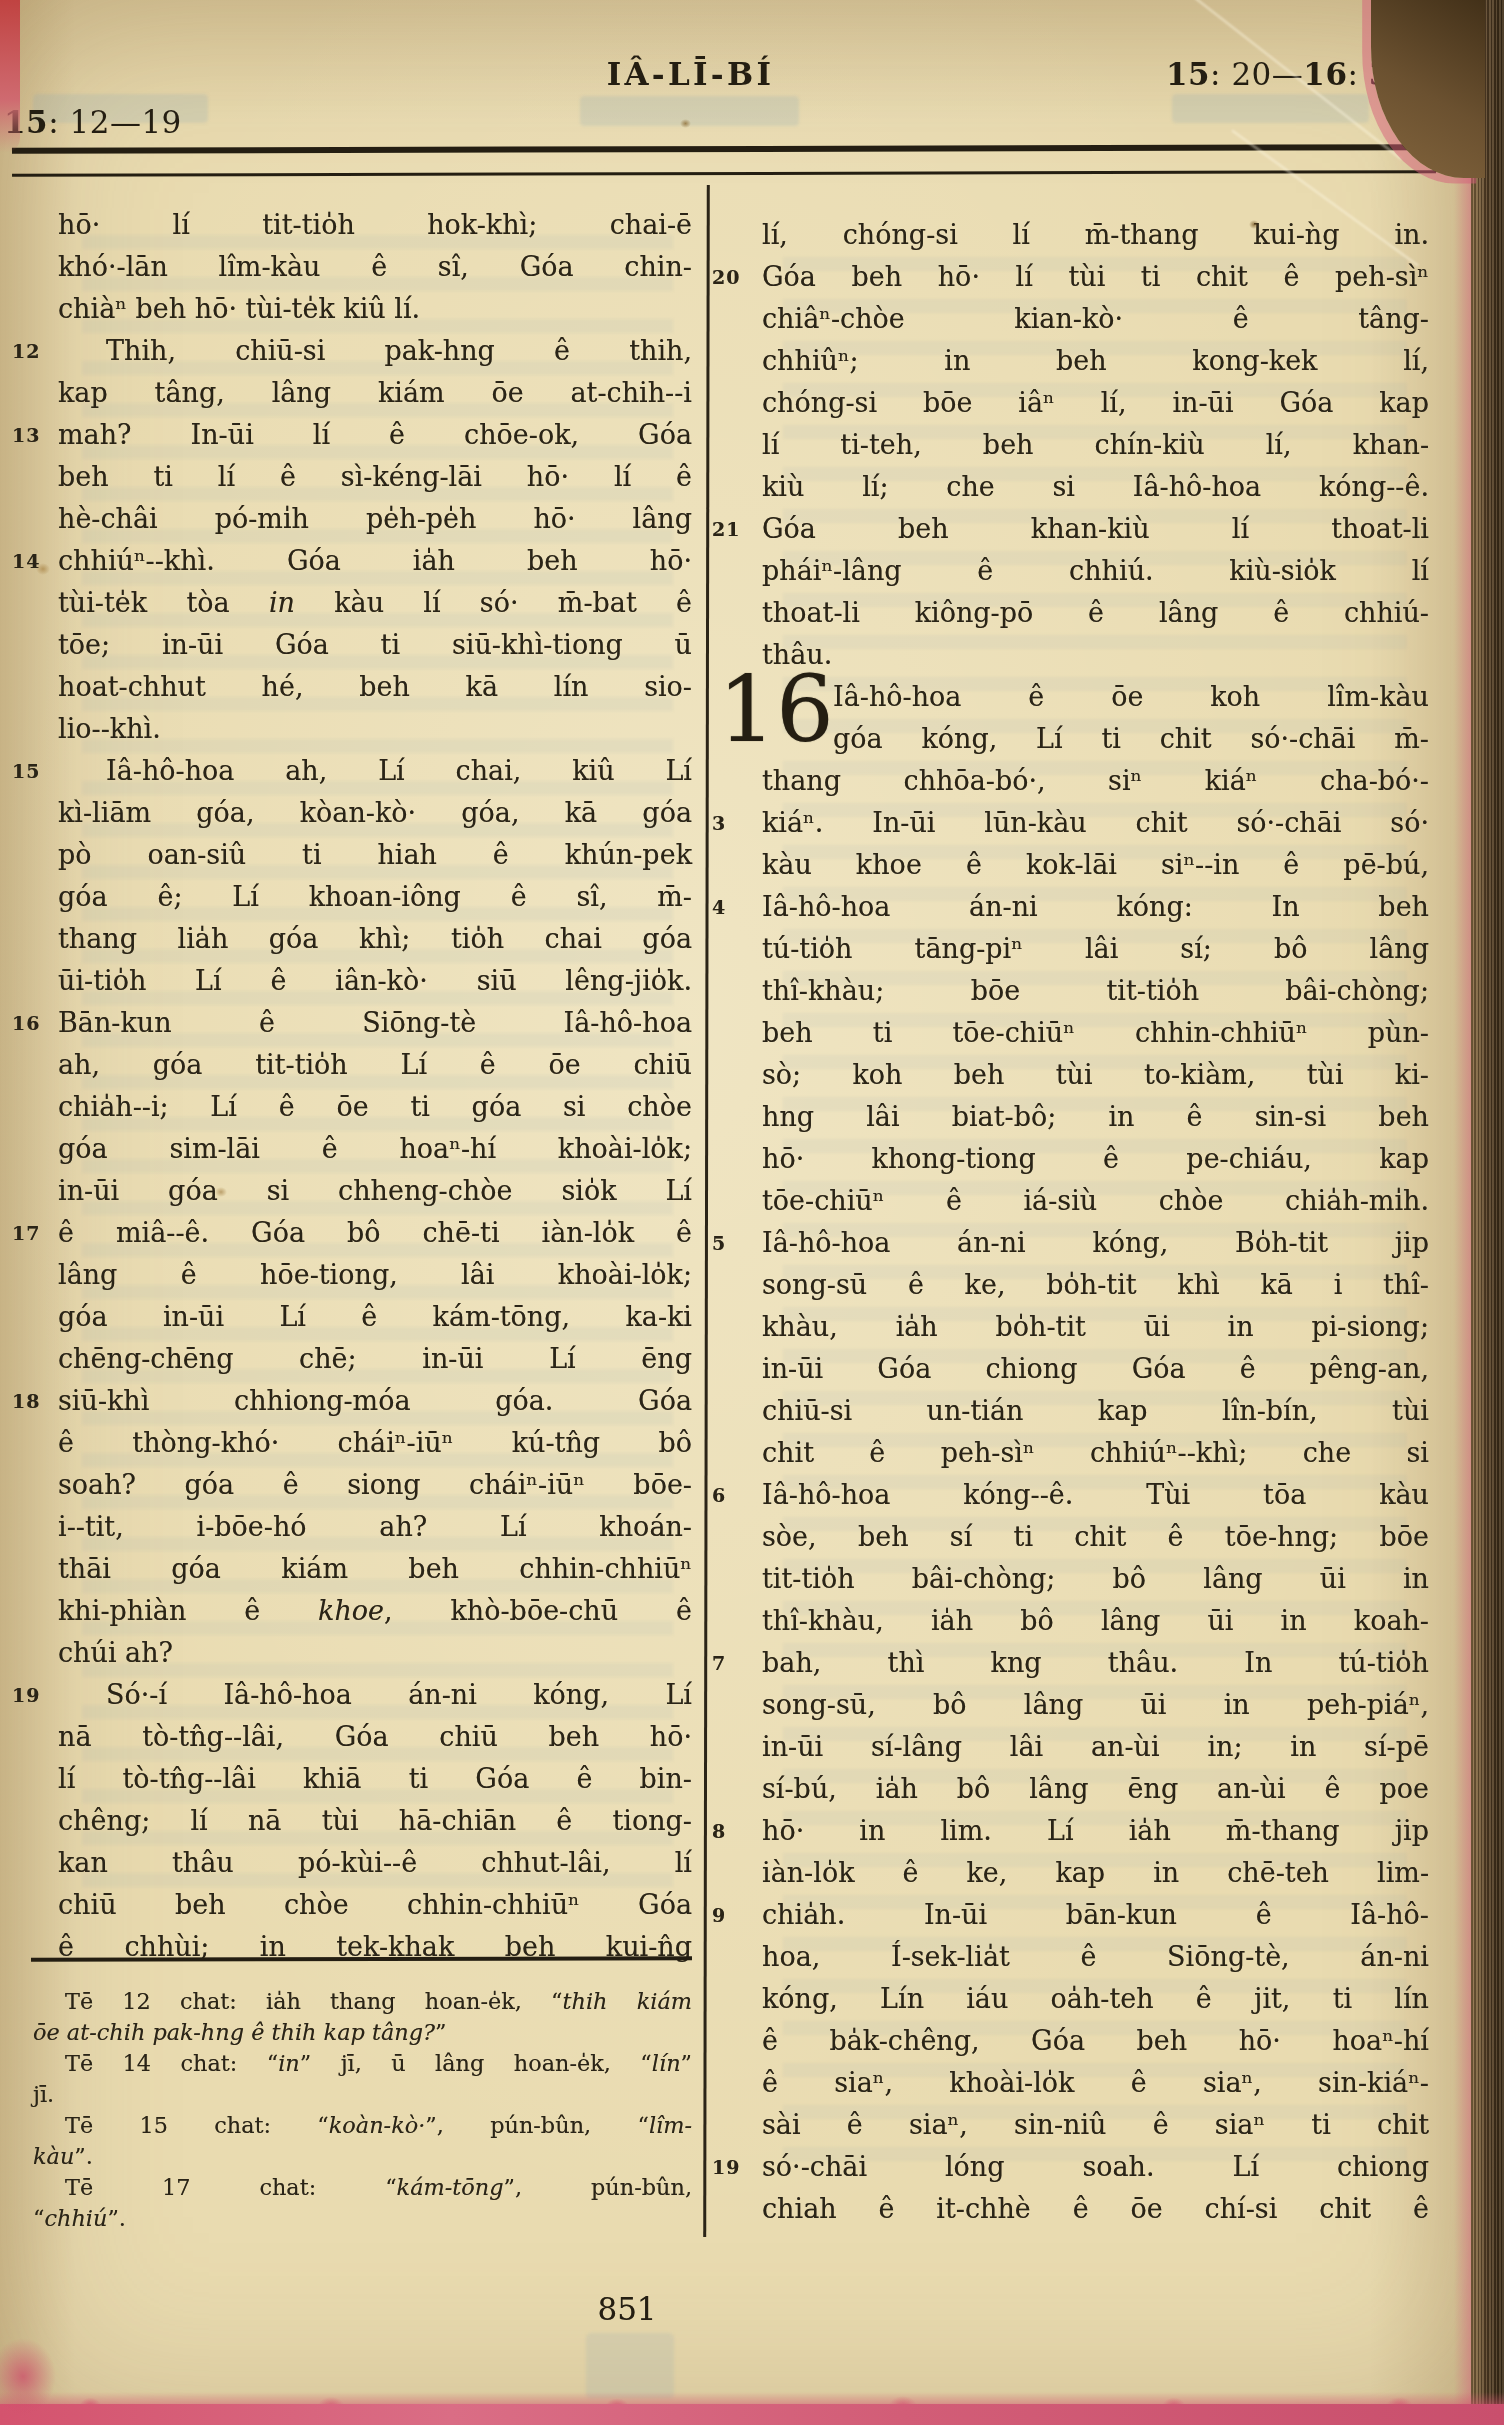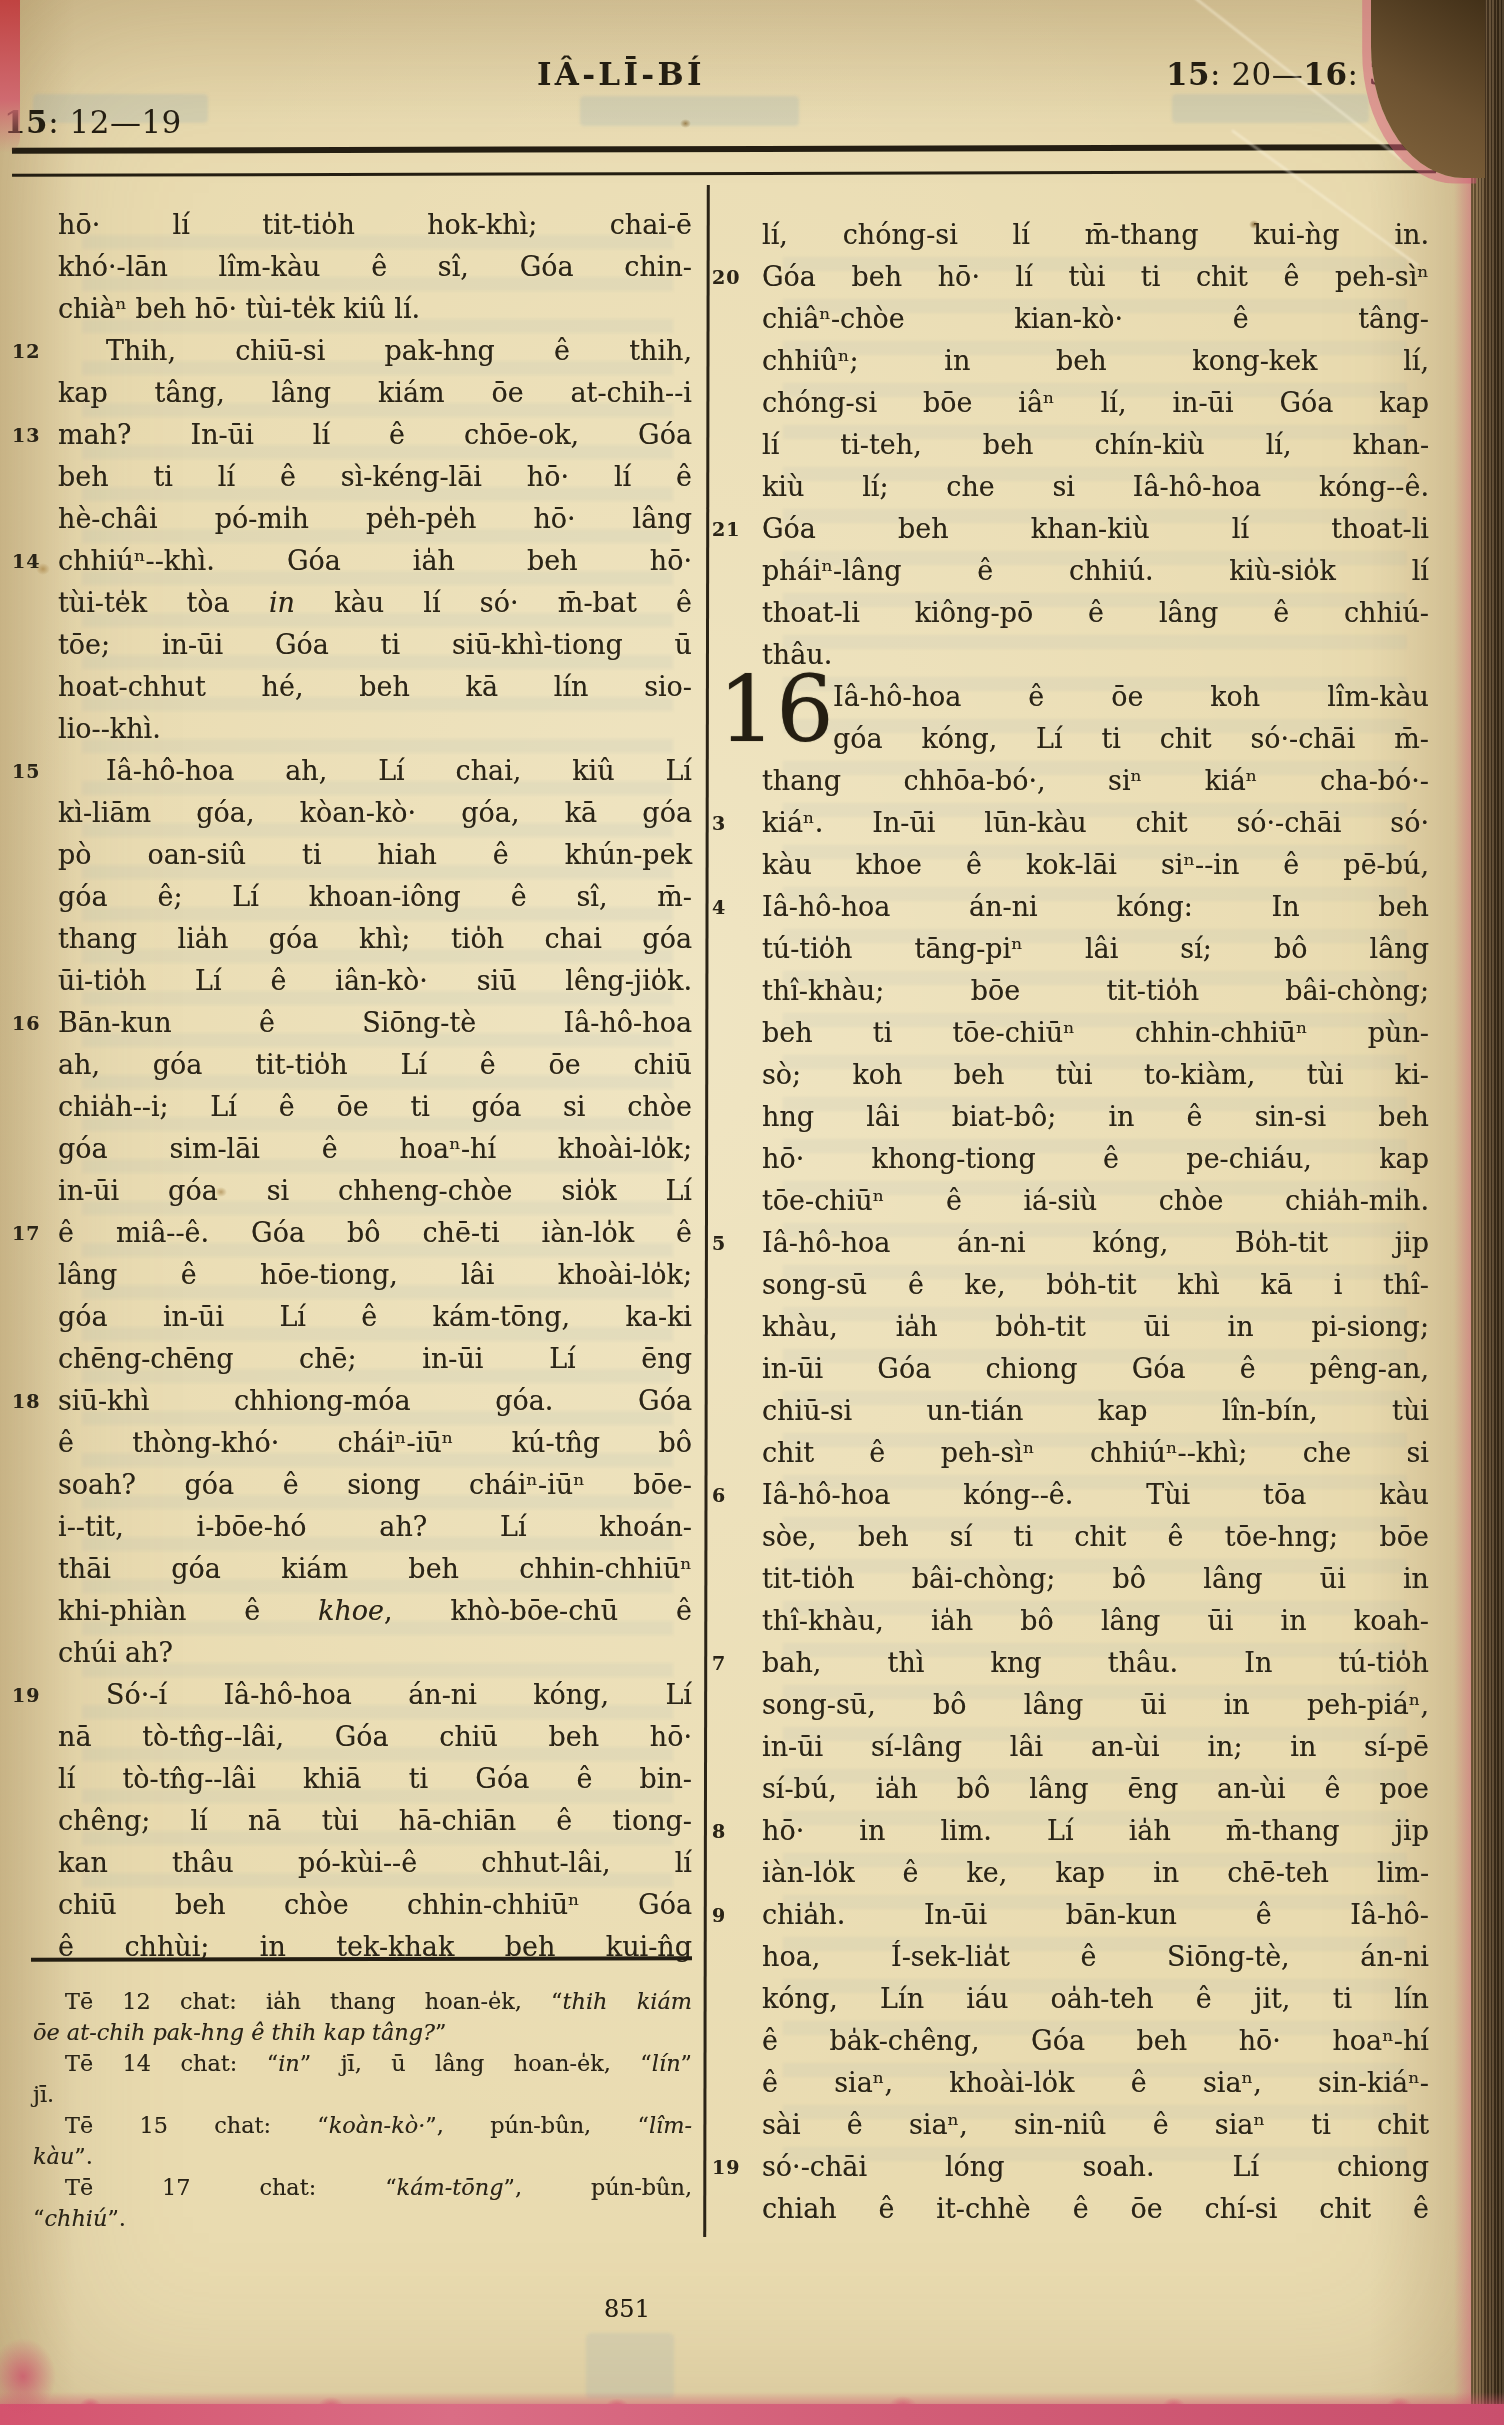--- a/index.html
+++ b/index.html
@@ -16,21 +16,21 @@
       linear-gradient(to left, rgba(140,105,55,.25), rgba(140,105,55,0) 9%),
       linear-gradient(to bottom, rgba(150,115,60,.14), rgba(150,115,60,0) 5%),
       #e9dbb0;
     box-shadow: inset 0 0 175px rgba(120,92,45,.33);
     color:#2a2417;
   }
   
   .hdr{position:absolute;top:53px;height:43px;line-height:43px;font-size:31px;
        color:#241e12;letter-spacing:0.5px;}
   #hdr-left{left:4px;margin-top:48px;}
-  #hdr-title{left:537px;width:307px;letter-spacing:3.3px;font-weight:700;}
+  #hdr-title{left:537px;width:307px;text-align:center;letter-spacing:3.3px;font-weight:700;}
   #hdr-right{right:116px;text-align:right;}
   .bd{font-weight:700;}
   .it{font-style:italic;}
   #rule-double{position:absolute;left:12px;top:146px;width:1424px;height:20px;
       border-top:6px solid #241e12;border-bottom:3.8px solid #241e12;
       transform:rotate(-0.15deg);}
   
   .col{position:absolute;font-size:27px;color:#2a2417;
        text-shadow:0 0 0.5px rgba(42,36,23,.45);}
   #left-col{left:58px;top:204px;width:634px;}
@@ -47,21 +47,21 @@
         font-size:91px;line-height:92px;font-weight:400;color:#241e12;
         text-shadow:0 0 1.1px rgba(36,30,18,.5);}
   
   #fn-rule{position:absolute;left:31px;top:1957px;width:661px;height:3.8px;
         background:#241e12;transform:rotate(-0.12deg);}
   #footnotes{left:33px;top:1986px;width:659px;font-size:22.4px;}
   #footnotes .tline{height:31px;line-height:31px;}
   #footnotes .tline.indent{padding-left:32px;}
   
   #page-num{position:absolute;left:564px;top:2290px;width:126px;height:38px;
-        text-align:center;font-size:24px;line-height:38px;color:#241e12;
+        text-align:center;font-size:31px;line-height:38px;color:#241e12;
         text-shadow:0 0 0.5px rgba(42,36,23,.5);}
   
   #divider{position:absolute;left:705px;top:185px;width:2.7px;height:2052px;
         background:#2b2417;transform:rotate(0.1deg);}
   
   .ghost{position:absolute;filter:blur(1.6px);pointer-events:none;}
   #ghost-hdr1{left:33px;top:94px;width:175px;height:28.5px;background:rgba(142,168,178,.22);border-radius:4.4px;}
   #ghost-hdr2{left:580px;top:96px;width:219px;height:30px;background:rgba(142,168,178,.22);border-radius:4.4px;}
   #ghost-hdr3{left:1172px;top:94px;width:197px;height:28.5px;background:rgba(142,168,178,.22);border-radius:4.4px;}
   #ghost-colL{left:82px;top:235px;width:591px;height:1675px;

